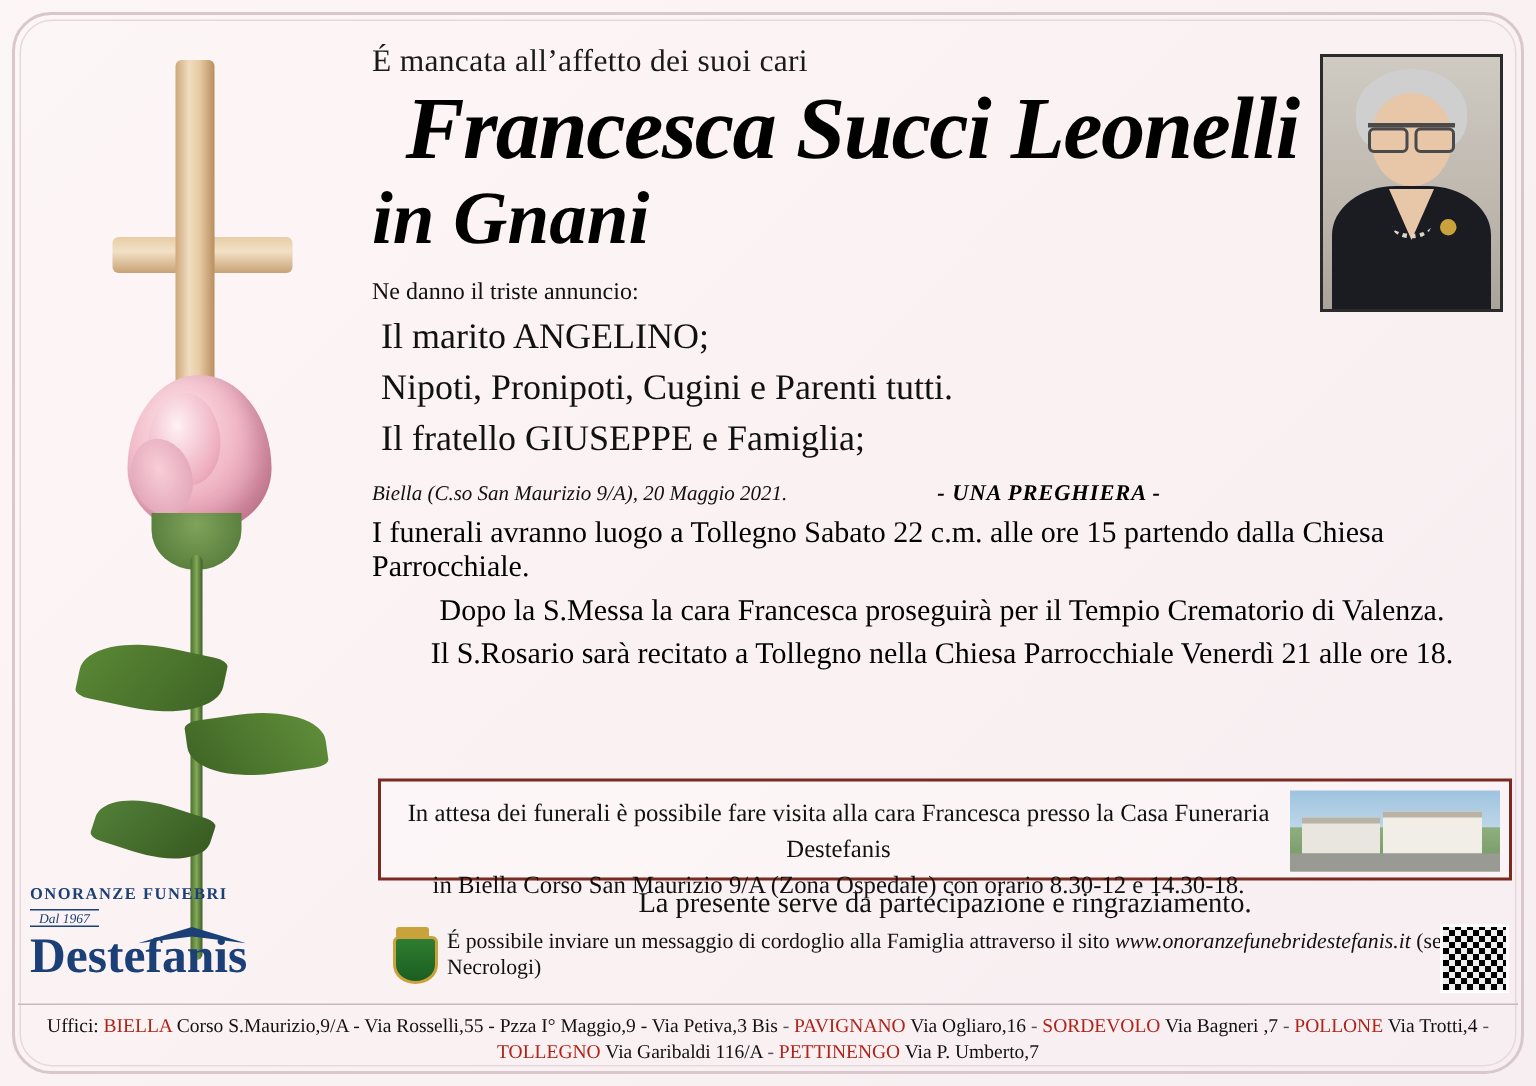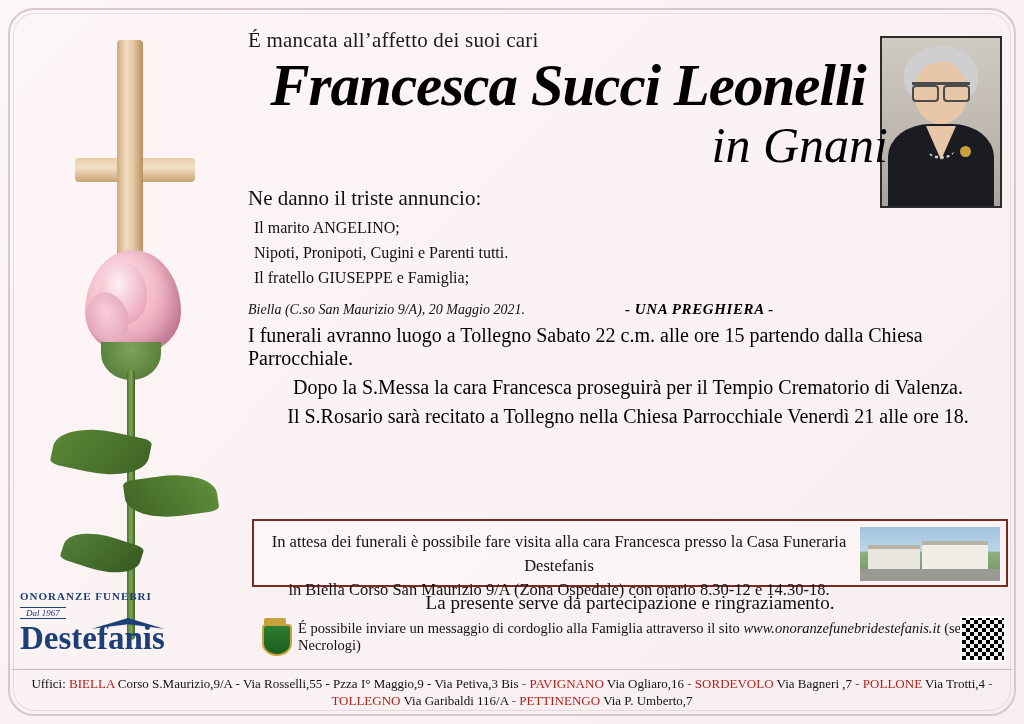--- a/index.html
+++ b/index.html
@@ -105,23 +105,23 @@
     font-family:"Liberation Serif", serif;
     font-style:italic;font-weight:bold;
     font-size:59px;line-height:1.02;
     text-align:center;color:#000;
     margin:2px 0 0 0;
     letter-spacing:-1px;
     padding-right:120px;
   }
   .name2{
     font-family:"Liberation Serif", serif;
-    font-style:italic;font-weight:normal;
+    font-style:italic;font-weight:bold;
     font-size:50px;line-height:1.05;
-    text-align:right;color:#000;
+    text-align:left;color:#000;
     margin:4px 0 0 0;
     padding-right:120px;
   }
   .age{
     text-align:center;font-weight:bold;font-size:29px;
     margin:10px 0 0 0;padding-right:120px;color:#000;
   }
 
   .photo{
     position:absolute;right:22px;top:36px;
@@ -167,24 +167,24 @@
   }
   .photo .necklace{
     position:absolute;left:46px;top:104px;width:26px;height:14px;
     border-bottom:3px dotted #ddd6c8;border-radius:0 0 50% 50%;
   }
 
   .block{
     margin-top:14px;color:#111;
   }
   .lead{
-    font-size:21px;margin:6px 0 8px 0;
+    font-size:16px;margin:6px 0 8px 0;
   }
   .rel{
-    font-size:16px;margin:7px 0;padding-left:6px;
+    font-size:24px;margin:7px 0;padding-left:6px;
   }
   .placeline{
     font-style:italic;font-size:14px;margin:8px 0 0 0;color:#111;
     display:inline-block;
     text-align:center;
   }
   .prayer{
     display:inline-block;font-style:italic;font-weight:bold;font-size:15px;
     letter-spacing:.6px;margin-left:96px;
   }

